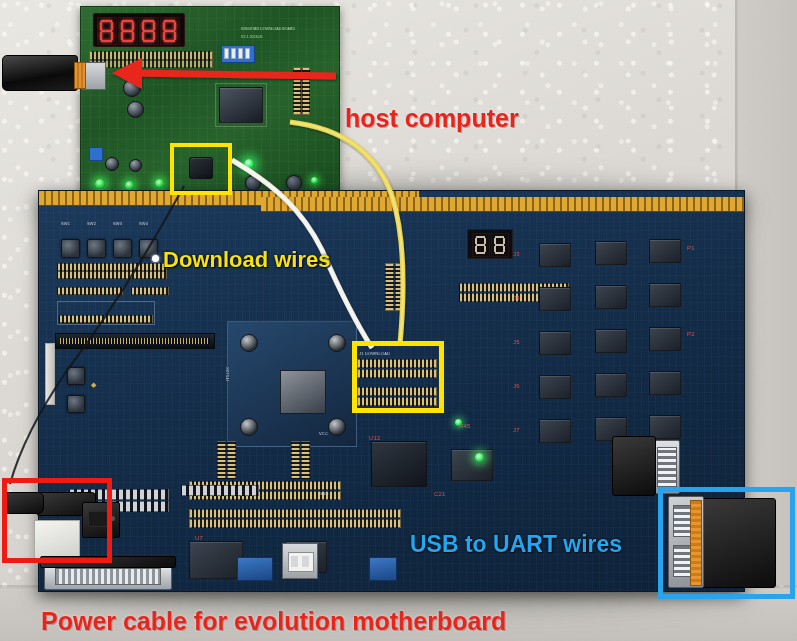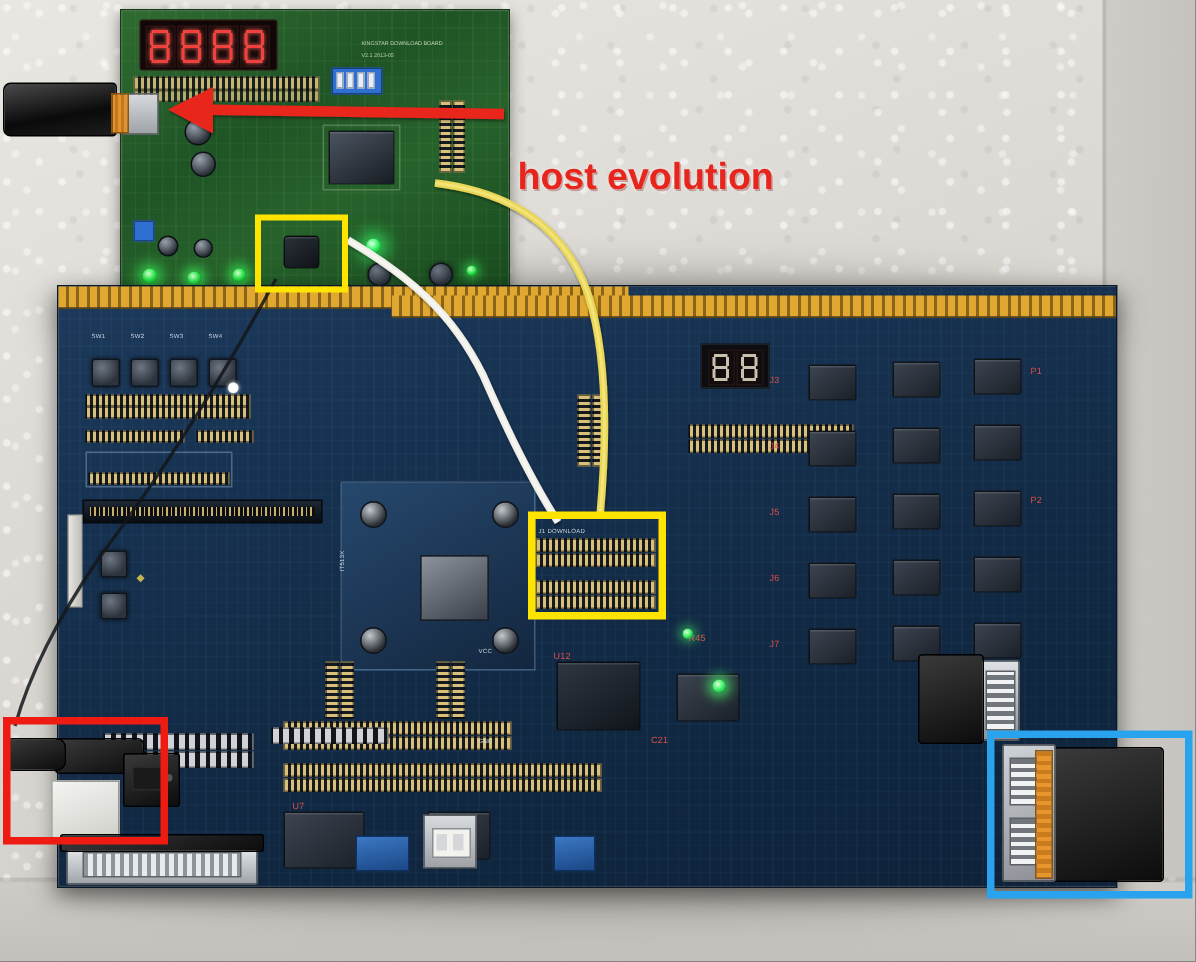--- a/index.html
+++ b/index.html
@@ -372,20 +372,23 @@
 
   <div class="annbox" style="left:170px;top:143px;width:62px;height:52px;border:4px solid #ffe400;"></div>
 
   <div class="annbox" style="left:352px;top:341px;width:92px;height:72px;border:5px solid #ffe400;"></div>
 
   <div class="annbox" style="left:2px;top:478px;width:110px;height:85px;border:5px solid #ef1b12;"></div>
 
   <div class="annbox" style="left:658px;top:487px;width:137px;height:112px;border:5px solid #2aa3ee;"></div>
 
   <div class="ann red" style="left:345px;top:48px;">
-    <div>host evolution</div>
+    <div>host computer</div>
   </div>
 
   <div class="bulletdot" style="left:152px;top:255px;"></div>
-
-
+  <div class="ann yellow" style="left:163px;top:248px;">Download wires</div>
+
+  <div class="ann cyan" style="left:410px;top:532px;">USB to UART wires</div>
+
+  <div class="ann red" style="left:41px;top:607px;font-size:25px;">Power cable for evolution motherboard</div>
 
 </div>
 
 </body></html>

